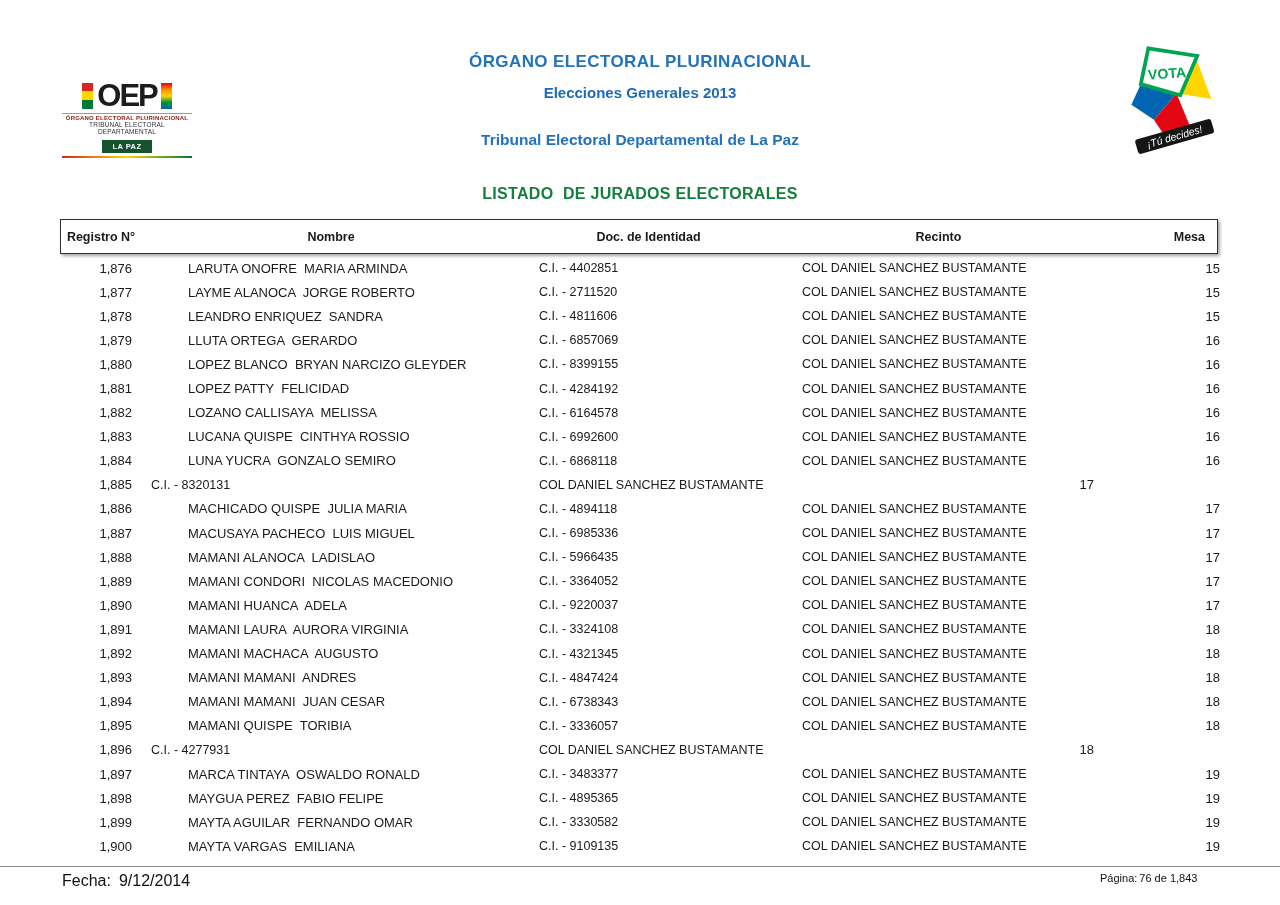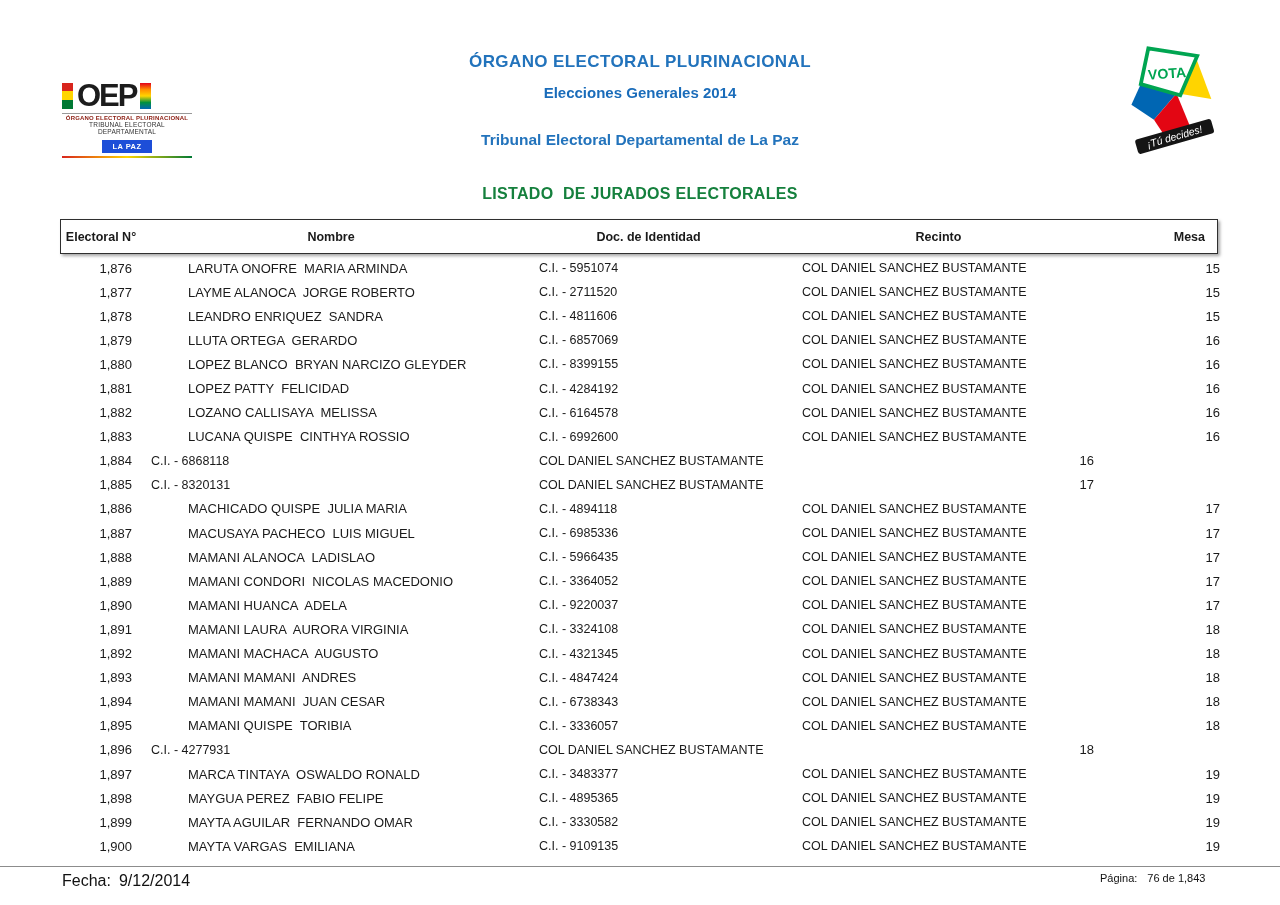--- a/index.html
+++ b/index.html
@@ -10,30 +10,30 @@
   }
 
   
   .brand-line { position:absolute; left:0; right:0; text-align:center; font-weight:bold; }
   .brand-line1 { top:52px; font-size:17px; color:#2273bc; letter-spacing:.4px; }
   .brand-line2 { top:84px; font-size:15px; color:#1a6cba; }
   .brand-line3 { top:131px; font-size:15.5px; color:#2273bc; }
 
   
   .oep-logo { position:absolute; left:62px; top:80px; width:130px; text-align:center; }
-  .oep-row { display:flex; align-items:center; gap:4px; }
+  .oep-row { display:flex; align-items:center; justify-content:center; gap:4px; }
   .oep-flag { width:11px; height:26px; display:flex; flex-direction:column; }
   .oep-flag span { flex:1; }
   .flag-red { background:#d8251d; } .flag-yellow { background:#ffd500; } .flag-green { background:#007934; }
   .oep-acronym { font-size:31px; font-weight:800; letter-spacing:-2px; color:#1c1c1c; line-height:1; }
   .oep-rainbow { width:11px; height:26px;
     background:linear-gradient(180deg,#e3001b 0%,#ff8c00 25%,#ffd500 50%,#00913f 75%,#0066b3 100%); }
   .oep-line1 { margin-top:2px; font-size:6px; font-weight:bold; color:#8a1a0f; letter-spacing:.2px; border-top:1px solid #999; padding-top:1px; }
   .oep-line2 { font-size:6.5px; color:#333; letter-spacing:.2px; }
-  .oep-region { display:inline-block; margin-top:2px; background:#1d4ed8; color:#fff; font-size:7.5px; font-weight:bold; padding:2px 10px; letter-spacing:.5px; }
+  .oep-region { display:inline-block; margin-top:2px; background:#14532d; color:#fff; font-size:7.5px; font-weight:bold; padding:2px 10px; letter-spacing:.5px; }
   .oep-baseline { margin-top:3px; height:2px; background:linear-gradient(90deg,#d8251d,#ffd500,#007934); }
 
   
   .vota-logo { position:absolute; left:1122px; top:44px; width:94px; height:114px; }
 
   
   .list-title { position:absolute; top:185px; left:0; right:0; text-align:center;
     font-size:16px; font-weight:bold; color:#15803d; white-space:pre; letter-spacing:.3px; }
 
   
@@ -53,27 +53,27 @@
   .c-nom  { padding-left:40px; }
   .c-doc  { padding-left:3px; font-size:12.5px; }
   .c-rec  { padding-left:3px; font-size:12.5px; }
   .c-mesa { text-align:right; padding-right:30px; }
 
   
   .footer-rule { position:absolute; left:0; right:0; top:866px; border-top:1px solid #8c8c8c; }
   .footer-left { position:absolute; left:62px; top:872px; font-size:16px; color:#111; }
   .footer-left .val { margin-left:8px; }
   .footer-right { position:absolute; left:1100px; top:872px; width:185px; font-size:11px; color:#111; white-space:nowrap; overflow:hidden; }
-  .footer-right .val { margin-left:10px; }
+  .footer-right .val { margin-left:2px; }
 </style>
 </head>
 <body>
 
 <div class="brand-line brand-line1">ÓRGANO ELECTORAL PLURINACIONAL</div>
-<div class="brand-line brand-line2">Elecciones Generales 2014</div>
+<div class="brand-line brand-line2">Elecciones Generales 2013</div>
 <div class="brand-line brand-line3">Tribunal Electoral Departamental de La Paz</div>
 
 <div class="oep-logo">
   <div class="oep-row">
     <div class="oep-flag">
       <span class="flag-red"></span>
         <span class="flag-yellow"></span>
         <span class="flag-green"></span>
     </div>
     <div class="oep-acronym">OEP</div>
@@ -95,32 +95,32 @@
     <g transform="rotate(-16 55 98)">
       <rect x="14" y="90" width="84" height="16" rx="3" fill="#151515"></rect>
       <text x="56" y="102" text-anchor="middle" font-size="11" font-style="italic" fill="#ffffff" font-family="Liberation Sans, sans-serif">¡Tú decides!</text>
     </g>
   </svg>
 </div>
 
 <div class="list-title">LISTADO  DE JURADOS ELECTORALES</div>
 
 <div class="thead">
-  <div class="th">Electoral N°</div>
+  <div class="th">Registro N°</div>
   <div class="th">Nombre</div>
   <div class="th">Doc. de Identidad</div>
   <div class="th">Recinto</div>
   <div class="th th-mesa">Mesa</div>
 </div>
 
 <div class="tbody">
     <div class="trow">
       <div class="cell c-reg">1,876</div>
       <div class="cell c-nom">LARUTA ONOFRE  MARIA ARMINDA</div>
-      <div class="cell c-doc">C.I. - 5951074</div>
+      <div class="cell c-doc">C.I. - 4402851</div>
       <div class="cell c-rec">COL DANIEL SANCHEZ BUSTAMANTE</div>
       <div class="cell c-mesa">15</div>
     </div>
     <div class="trow">
       <div class="cell c-reg">1,877</div>
       <div class="cell c-nom">LAYME ALANOCA  JORGE ROBERTO</div>
       <div class="cell c-doc">C.I. - 2711520</div>
       <div class="cell c-rec">COL DANIEL SANCHEZ BUSTAMANTE</div>
       <div class="cell c-mesa">15</div>
     </div>
@@ -161,20 +161,21 @@
     </div>
     <div class="trow">
       <div class="cell c-reg">1,883</div>
       <div class="cell c-nom">LUCANA QUISPE  CINTHYA ROSSIO</div>
       <div class="cell c-doc">C.I. - 6992600</div>
       <div class="cell c-rec">COL DANIEL SANCHEZ BUSTAMANTE</div>
       <div class="cell c-mesa">16</div>
     </div>
     <div class="trow">
       <div class="cell c-reg">1,884</div>
+      <div class="cell c-nom">LUNA YUCRA  GONZALO SEMIRO</div>
       <div class="cell c-doc">C.I. - 6868118</div>
       <div class="cell c-rec">COL DANIEL SANCHEZ BUSTAMANTE</div>
       <div class="cell c-mesa">16</div>
     </div>
     <div class="trow">
       <div class="cell c-reg">1,885</div>
       <div class="cell c-doc">C.I. - 8320131</div>
       <div class="cell c-rec">COL DANIEL SANCHEZ BUSTAMANTE</div>
       <div class="cell c-mesa">17</div>
     </div>

